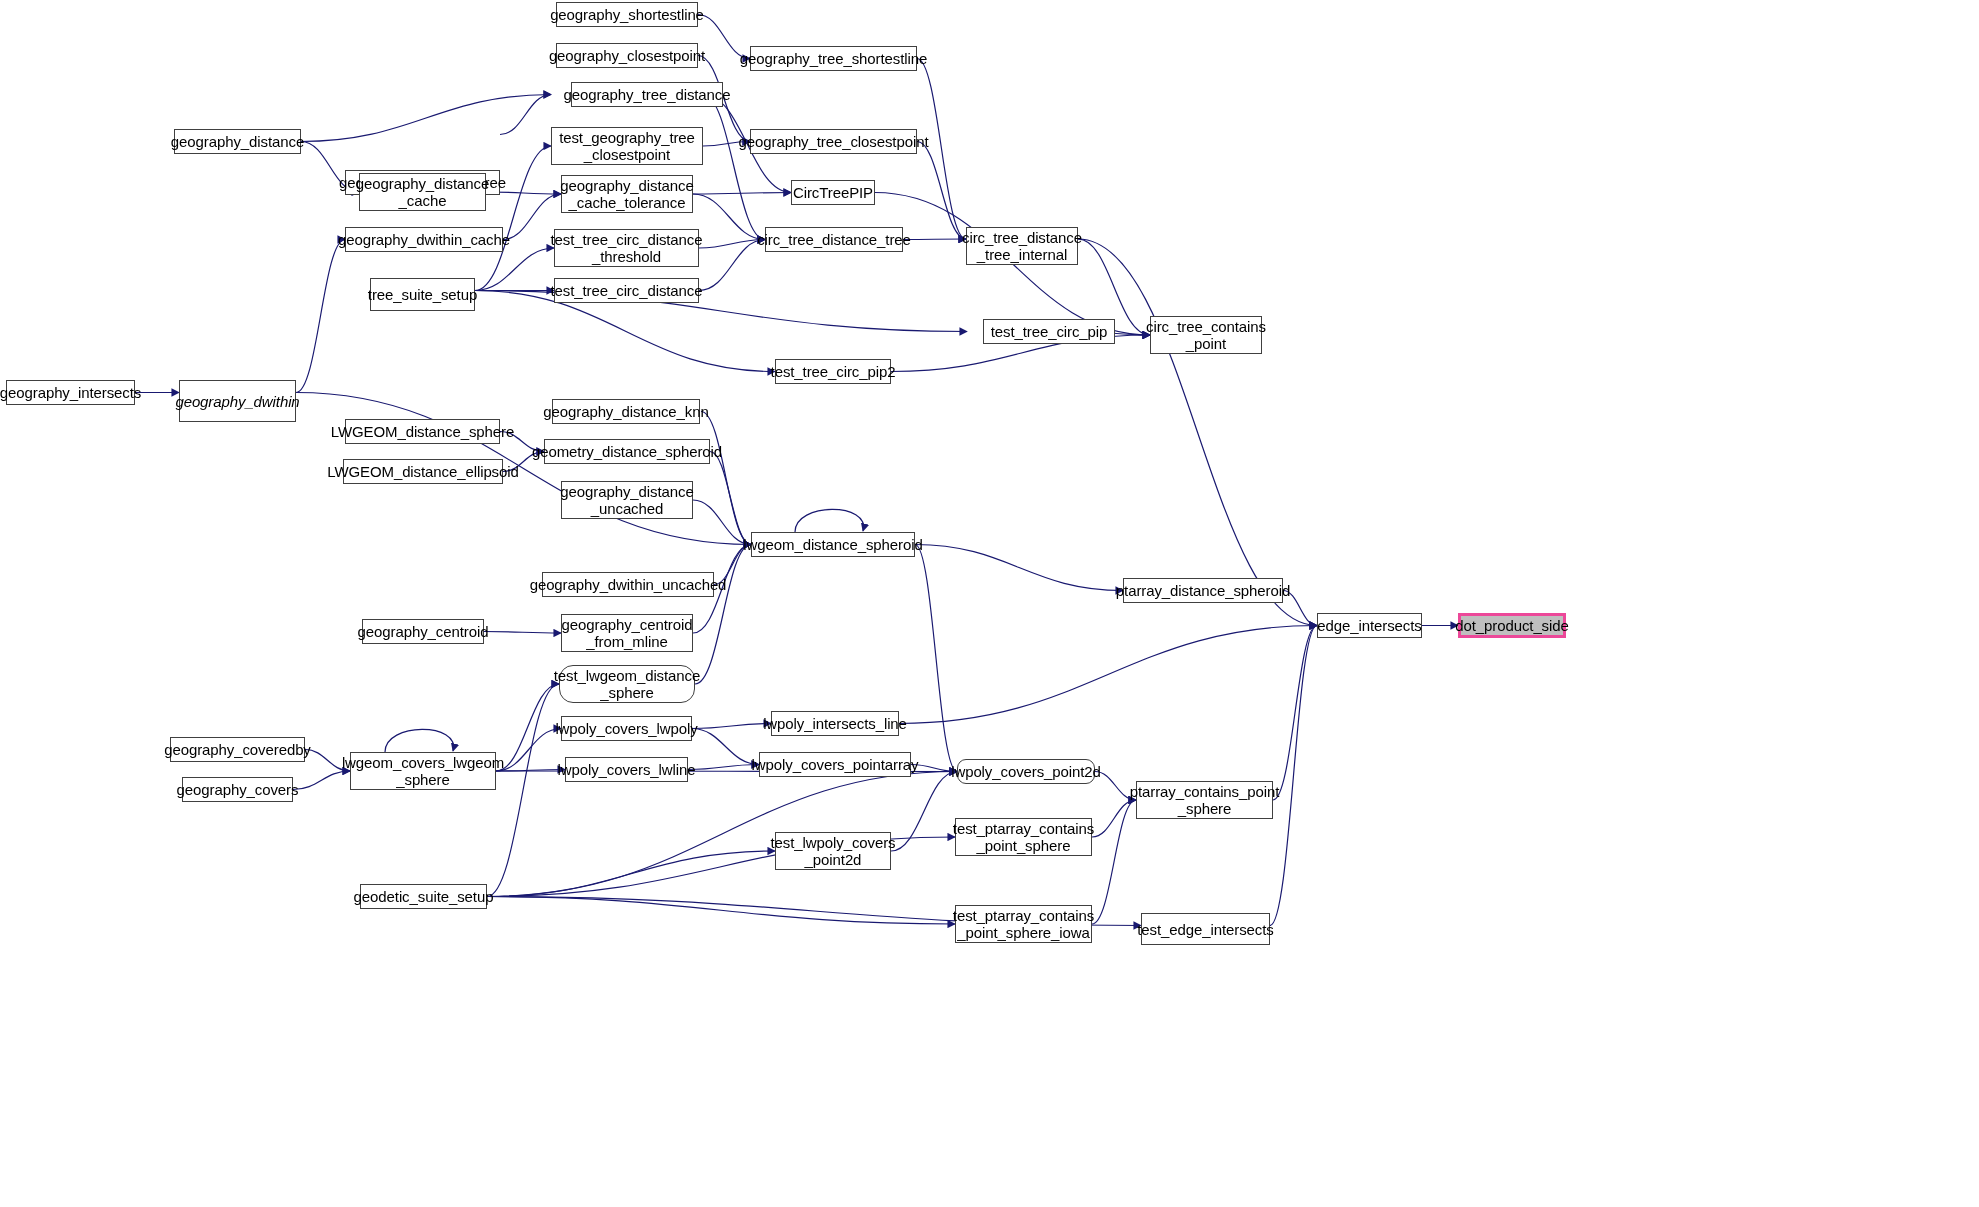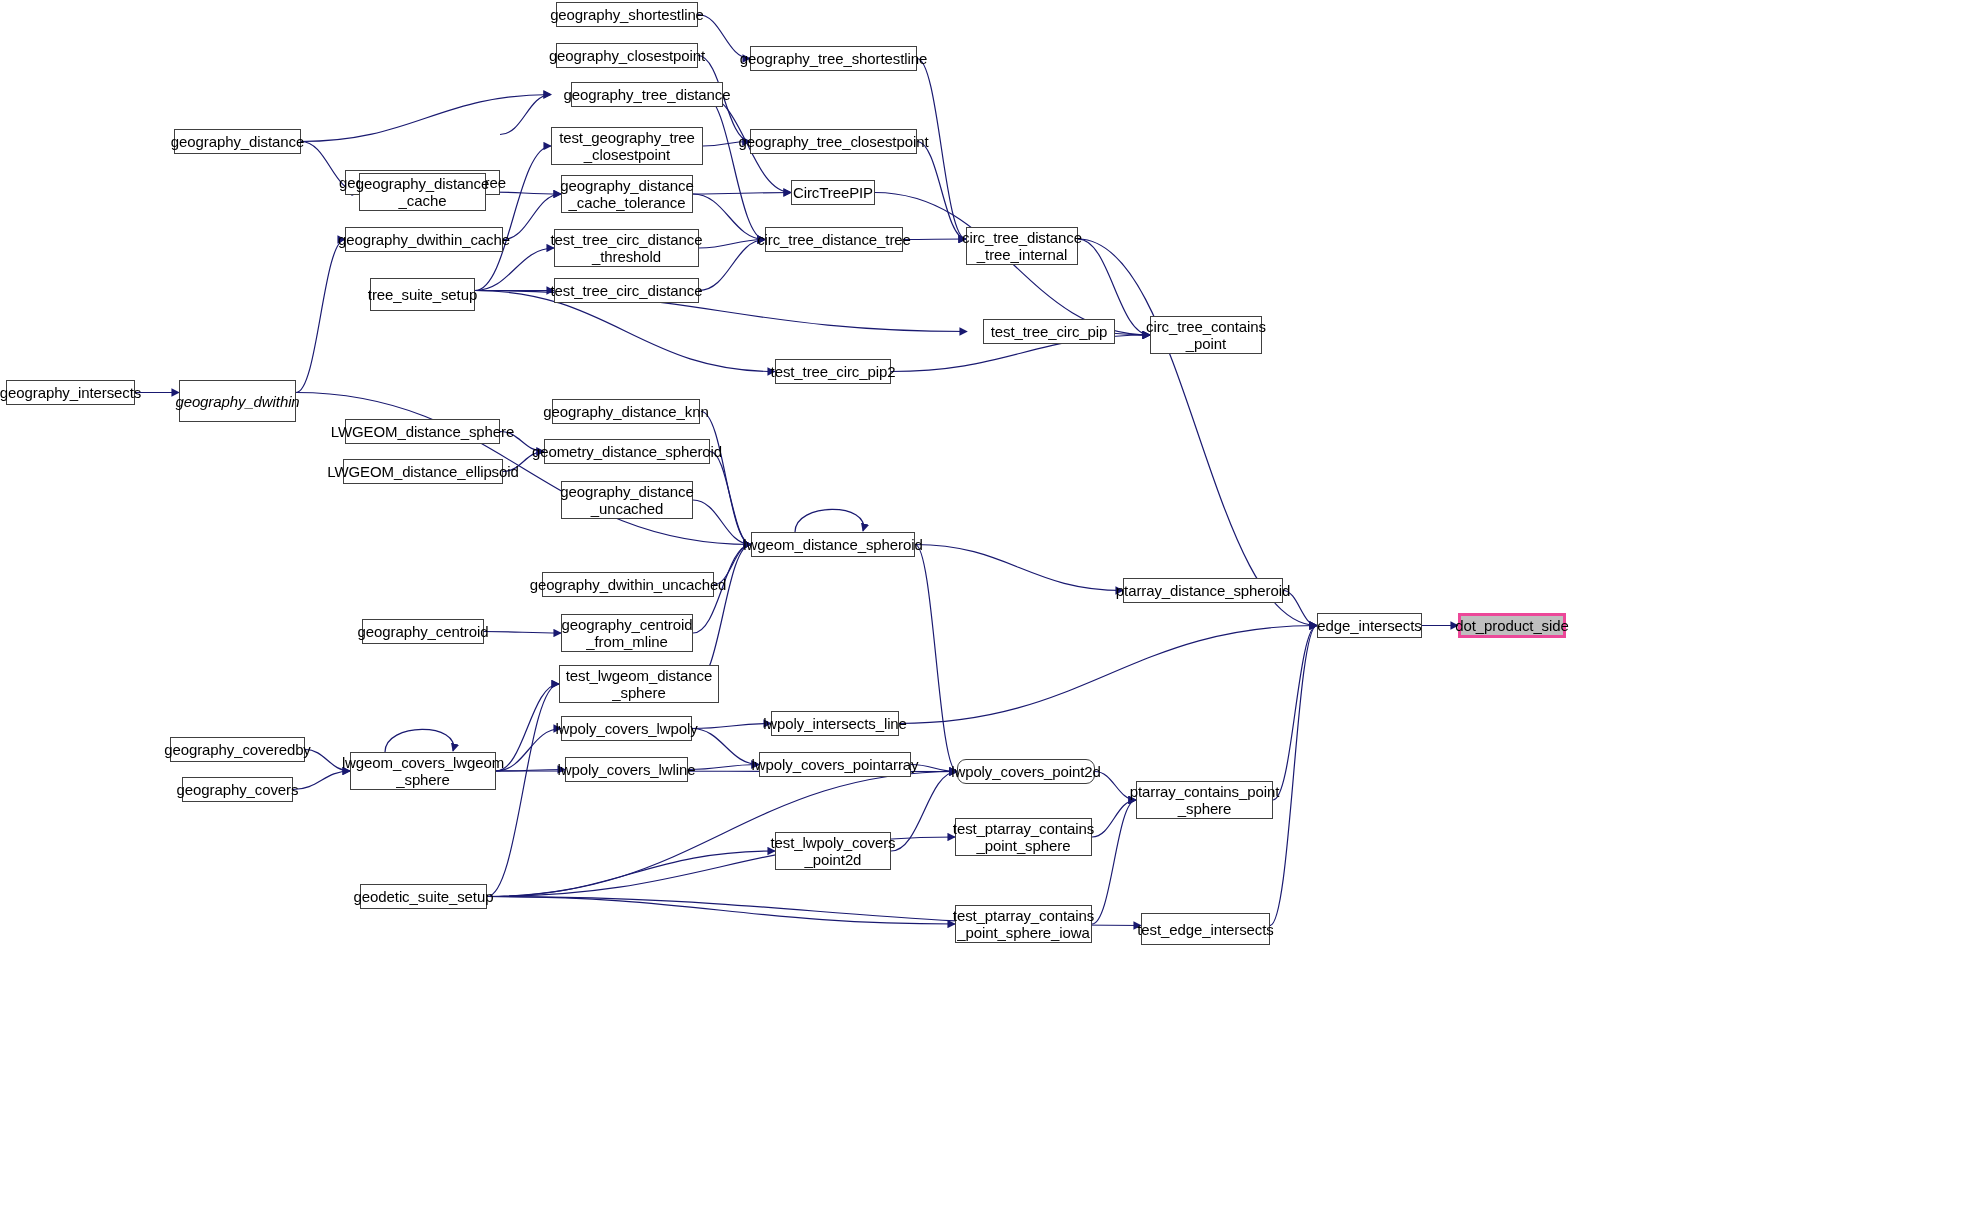--- a/index.html
+++ b/index.html
@@ -162,21 +162,21 @@
       <div class="gnode" style="left: 561px; top: 481px; width: 132px; height: 38px;">geography_distance
 _uncached</div>
       <div class="gnode" style="left: 751px; top: 532px; width: 164px; height: 25px;">lwgeom_distance_spheroid</div>
       <div class="gnode" style="left: 1123px; top: 578px; width: 160px; height: 25px;">ptarray_distance_spheroid</div>
       <div class="gnode" style="left: 542px; top: 572px; width: 172px; height: 25px;">geography_dwithin_uncached</div>
       <div class="gnode" style="left: 1317px; top: 613px; width: 105px; height: 25px;">edge_intersects</div>
       <div class="gnode highlight" style="left: 1458px; top: 613px; width: 108px; height: 25px;">dot_product_side</div>
       <div class="gnode" style="left: 362px; top: 619px; width: 122px; height: 25px;">geography_centroid</div>
       <div class="gnode" style="left: 561px; top: 614px; width: 132px; height: 38px;">geography_centroid
 _from_mline</div>
-      <div class="gnode" style="left: 559px; top: 665px; width: 160px; height: 38px;">test_lwgeom_distance
+      <div class="gnode" style="left: 559px; top: 665px; width: 136px; height: 38px; border-radius: 14px;">test_lwgeom_distance
 _sphere</div>
       <div class="gnode" style="left: 561px; top: 716px; width: 131px; height: 25px;">lwpoly_covers_lwpoly</div>
       <div class="gnode" style="left: 771px; top: 711px; width: 128px; height: 25px;">lwpoly_intersects_line</div>
       <div class="gnode" style="left: 170px; top: 737px; width: 135px; height: 25px;">geography_coveredby</div>
       <div class="gnode" style="left: 350px; top: 752px; width: 146px; height: 38px;">lwgeom_covers_lwgeom
 _sphere</div>
       <div class="gnode" style="left: 565px; top: 757px; width: 123px; height: 25px;">lwpoly_covers_lwline</div>
       <div class="gnode" style="left: 759px; top: 752px; width: 152px; height: 25px;">lwpoly_covers_pointarray</div>
       <div class="gnode" style="left: 957px; top: 759px; width: 138px; height: 25px; border-radius: 9px;">lwpoly_covers_point2d</div>
       <div class="gnode" style="left: 182px; top: 777px; width: 111px; height: 25px;">geography_covers</div>

